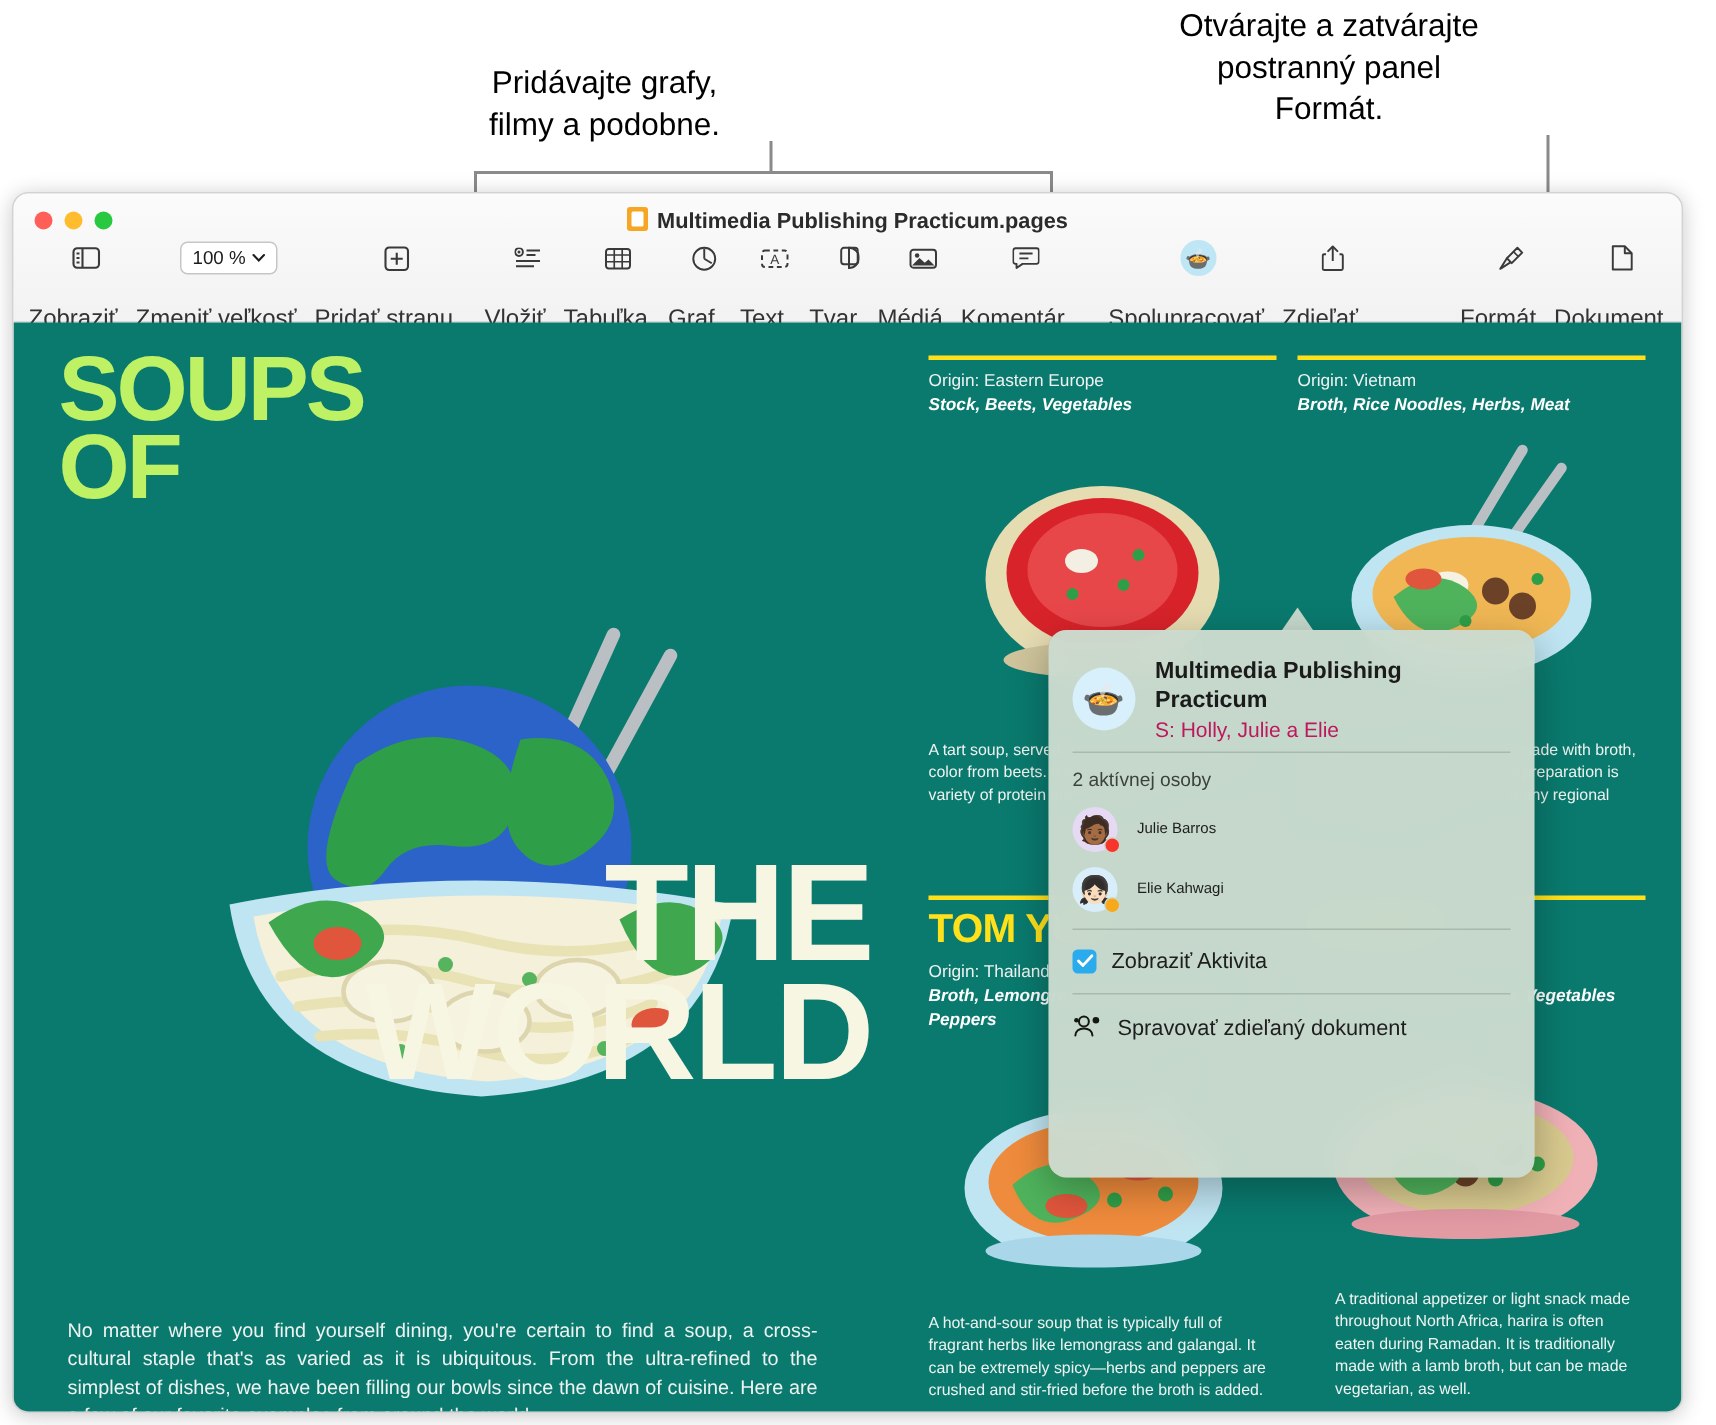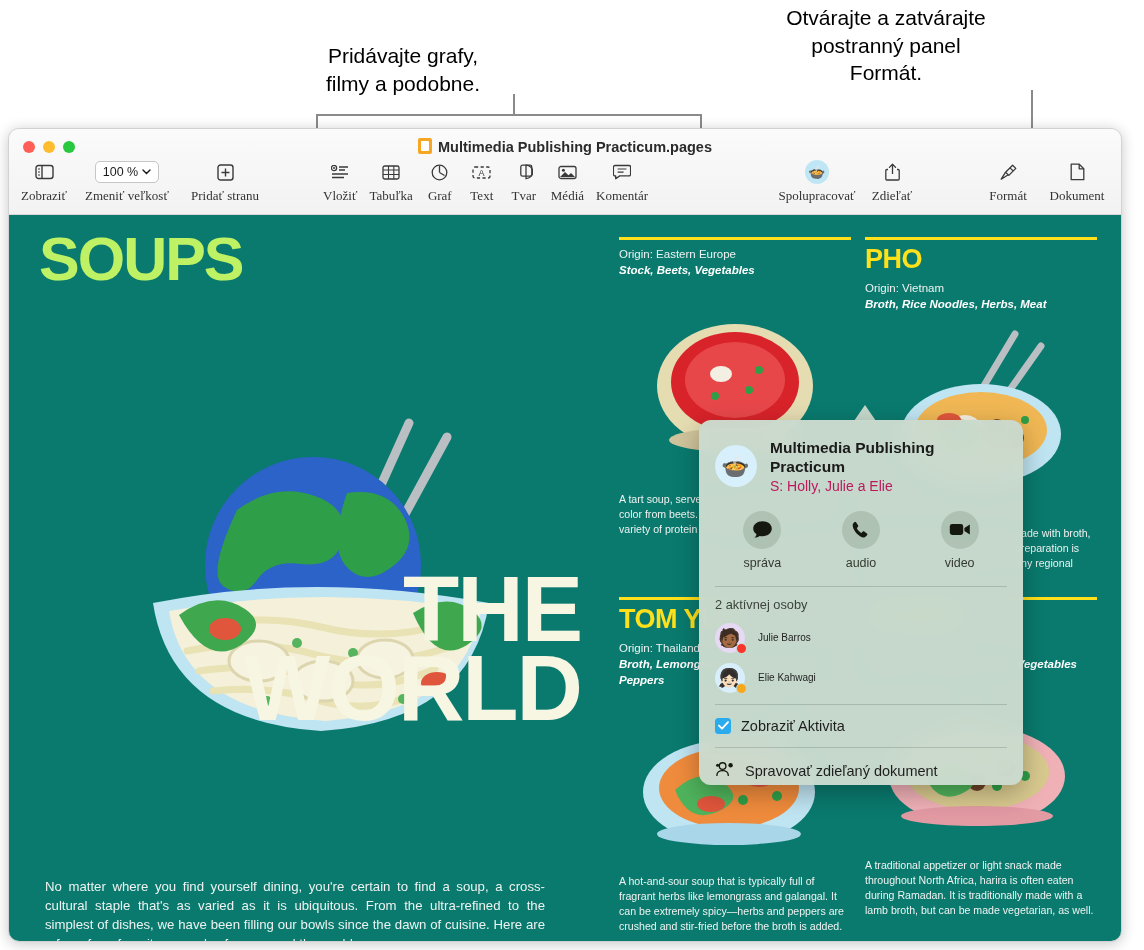--- a/index.html
+++ b/index.html
@@ -65,23 +65,23 @@
     width: 8px; height: 10px;
     background: #fff; border-radius: 1px;
   }
 
   .tb-group { position: absolute; top: 32px; display: flex; align-items: flex-start; }
   .tb-item {
     display: flex; flex-direction: column; align-items: center;
     min-width: 42px; padding: 0 6px;
     color: #3a3a3a;
   }
-  .tb-ico { height: 22px; display: flex; align-items: center; justify-content: flex-end; }
+  .tb-ico { height: 22px; display: flex; align-items: center; justify-content: flex-end; margin-left: 17px; }
   .tb-ico svg { display: block; }
-  .tb-lbl { font-size: 13px; margin-top: 5px; white-space: nowrap; color: #333; font-family: Liberation Serif, serif; }
+  .tb-lbl { font-size: 16px; margin-top: 21px; white-space: nowrap; color: #333; }
 
   .zoom-pill {
     display: flex; align-items: center; gap: 4px;
     border: 1px solid #c6c6c6; border-radius: 5px;
     background: #fff; padding: 2px 7px; height: 22px;
     font-size: 12.5px; color: #1c1c1c;
   }
 
   .avatar-tb {
     width: 24px; height: 24px; border-radius: 50%;
@@ -403,20 +403,21 @@
         </div>
       </div>
     </div>
 
     <div id="canvas">
 
       <div id="page-left">
 
         <div id="soups-title">
           <span>SOUPS</span>
+          <span class="l2">OF</span>
         </div>
 
         <svg id="globe-bowl" viewBox="0 0 430 350">
 
           <g stroke="#b9bfc2" stroke-width="9" stroke-linecap="round">
             <line x1="292" y1="8" x2="228" y2="150"></line>
             <line x1="330" y1="22" x2="256" y2="158"></line>
           </g>
 
           <circle cx="196" cy="150" r="108" fill="#2b63c9"></circle>
@@ -470,21 +471,20 @@
             <circle cx="130" cy="96" r="4" fill="#2f9e48"></circle>
             <circle cx="96" cy="102" r="4" fill="#2f9e48"></circle>
             <circle cx="140" cy="76" r="4" fill="#2f9e48"></circle>
             <ellipse cx="116" cy="146" rx="66" ry="12" fill="#cfc49b"></ellipse>
           </svg>
           <div class="desc" style="margin-top:14px;">A tart soup, served hot or cold, with a brilliant red color from beets. It is highly-flexible, taking on a variety of protein and vegetables.</div>
         </div>
 
         <div class="card" id="card-pho">
           <div class="rule"></div>
-          <h3>PHO</h3>
           <div class="origin">Origin: Vietnam</div>
           <div class="ingr">Broth, Rice Noodles, Herbs, Meat</div>
           <svg width="232" height="180" viewBox="0 0 232 180" style="margin-top:16px;">
             <g stroke="#b9bfc2" stroke-width="7" stroke-linecap="round">
               <line x1="150" y1="6" x2="96" y2="96"></line>
               <line x1="176" y1="18" x2="118" y2="100"></line>
             </g>
             <ellipse cx="116" cy="106" rx="80" ry="50" fill="#bfe4f2"></ellipse>
             <ellipse cx="116" cy="102" rx="66" ry="38" fill="#f0b754"></ellipse>
             <ellipse cx="100" cy="96" rx="14" ry="9" fill="#f6f2e2"></ellipse>
@@ -532,71 +532,35 @@
             <ellipse cx="112" cy="86" rx="88" ry="50" fill="#efb0b6"></ellipse>
             <ellipse cx="112" cy="82" rx="72" ry="38" fill="#d8c98e"></ellipse>
             <circle cx="86" cy="80" r="9" fill="#6b4228"></circle>
             <circle cx="112" cy="92" r="9" fill="#6b4228"></circle>
             <circle cx="142" cy="78" r="9" fill="#6b4228"></circle>
             <path d="M60 86 q22 -18 42 -4 q16 12 -6 22 q-24 10 -36 -18z" fill="#4fb35c"></path>
             <circle cx="132" cy="96" r="5" fill="#2f9e48"></circle>
             <circle cx="160" cy="86" r="5" fill="#2f9e48"></circle>
             <ellipse cx="112" cy="126" rx="76" ry="10" fill="#e29aa3"></ellipse>
           </svg>
-          <div class="desc" style="margin-top:14px;">A traditional appetizer or light snack made throughout North Africa, harira is often eaten during Ramadan. It is traditionally made with a lamb broth, but can be made vegetarian, as well.</div>
+          <div class="desc" style="margin-top:14px;margin-left:25px;">A traditional appetizer or light snack made throughout North Africa, harira is often eaten during Ramadan. It is traditionally made with a lamb broth, but can be made vegetarian, as well.</div>
         </div>
       </div>
 
       <div id="collab-tip"></div>
       <div id="collab">
 
         <div id="collab-head">
           <div id="collab-avatar">🍲</div>
           <div>
             <div id="collab-name">Multimedia Publishing Practicum</div>
             <div id="collab-sub">S: Holly, Julie a Elie</div>
           </div>
         </div>
 
-        <div id="collab-actions">
-          <div class="act">
-            <div class="act-circle">
-              <svg width="21" height="19" viewBox="0 0 21 19">
-                <path d="M10.5 1.2 C5 1.2 1.2 4.6 1.2 8.6 c0 2.3 1.3 4.4 3.3 5.7
-                         c-0.2 1.3 -1 2.6 -2.1 3.5 c1.9 -0.1 3.8 -0.8 5.2 -1.8
-                         c0.9 0.2 1.9 0.3 2.9 0.3 c5.5 0 9.3 -3.4 9.3 -7.7 S16 1.2 10.5 1.2 z" fill="#14180f"></path>
-              </svg>
-            </div>
-            <div class="act-lbl">správa</div>
-          </div>
-
-          <div class="act">
-            <div class="act-circle">
-              <svg width="19" height="19" viewBox="0 0 19 19">
-                <path d="M4.6 1.4 c-1 0.3 -2.4 1.6 -2.8 2.9 c-0.6 2 0.8 5.6 3.4 8.6
-                         c2.6 3 6 4.9 7.9 4.5 c1.3 -0.3 2.8 -1.5 3.2 -2.6
-                         c0.2 -0.6 0.1 -1 -0.4 -1.4 l-2.6 -2 c-0.5 -0.4 -1 -0.3 -1.5 0.2
-                         l-0.9 1 c-0.4 0.4 -0.7 0.4 -1.3 0 c-1 -0.7 -2 -1.7 -2.9 -2.8
-                         c-0.8 -1 -1 -1.5 -0.6 -2 l0.9 -1 c0.4 -0.5 0.4 -1 0 -1.5
-                         l-1.8 -2.7 c-0.3 -0.5 -0.7 -0.6 -1.2 -0.5 z" fill="#14180f"></path>
-              </svg>
-            </div>
-            <div class="act-lbl">audio</div>
-          </div>
-
-          <div class="act">
-            <div class="act-circle">
-              <svg width="22" height="15" viewBox="0 0 22 15">
-                <rect x="0.8" y="2" width="13.4" height="11" rx="2.4" fill="#14180f"></rect>
-                <path d="M15.4 6 L20.8 2.6 v9.8 L15.4 9 z" fill="#14180f"></path>
-              </svg>
-            </div>
-            <div class="act-lbl">video</div>
-          </div>
-        </div>
 
         <div class="divider"></div>
 
         <div id="active-label">2 aktívnej osoby</div>
 
         <div class="person">
           <div class="person-ava" style="background:#e6d9f4;">
             <span>🧑🏾</span>
             <span class="dot" style="background:#f8352b;"></span>
           </div>

